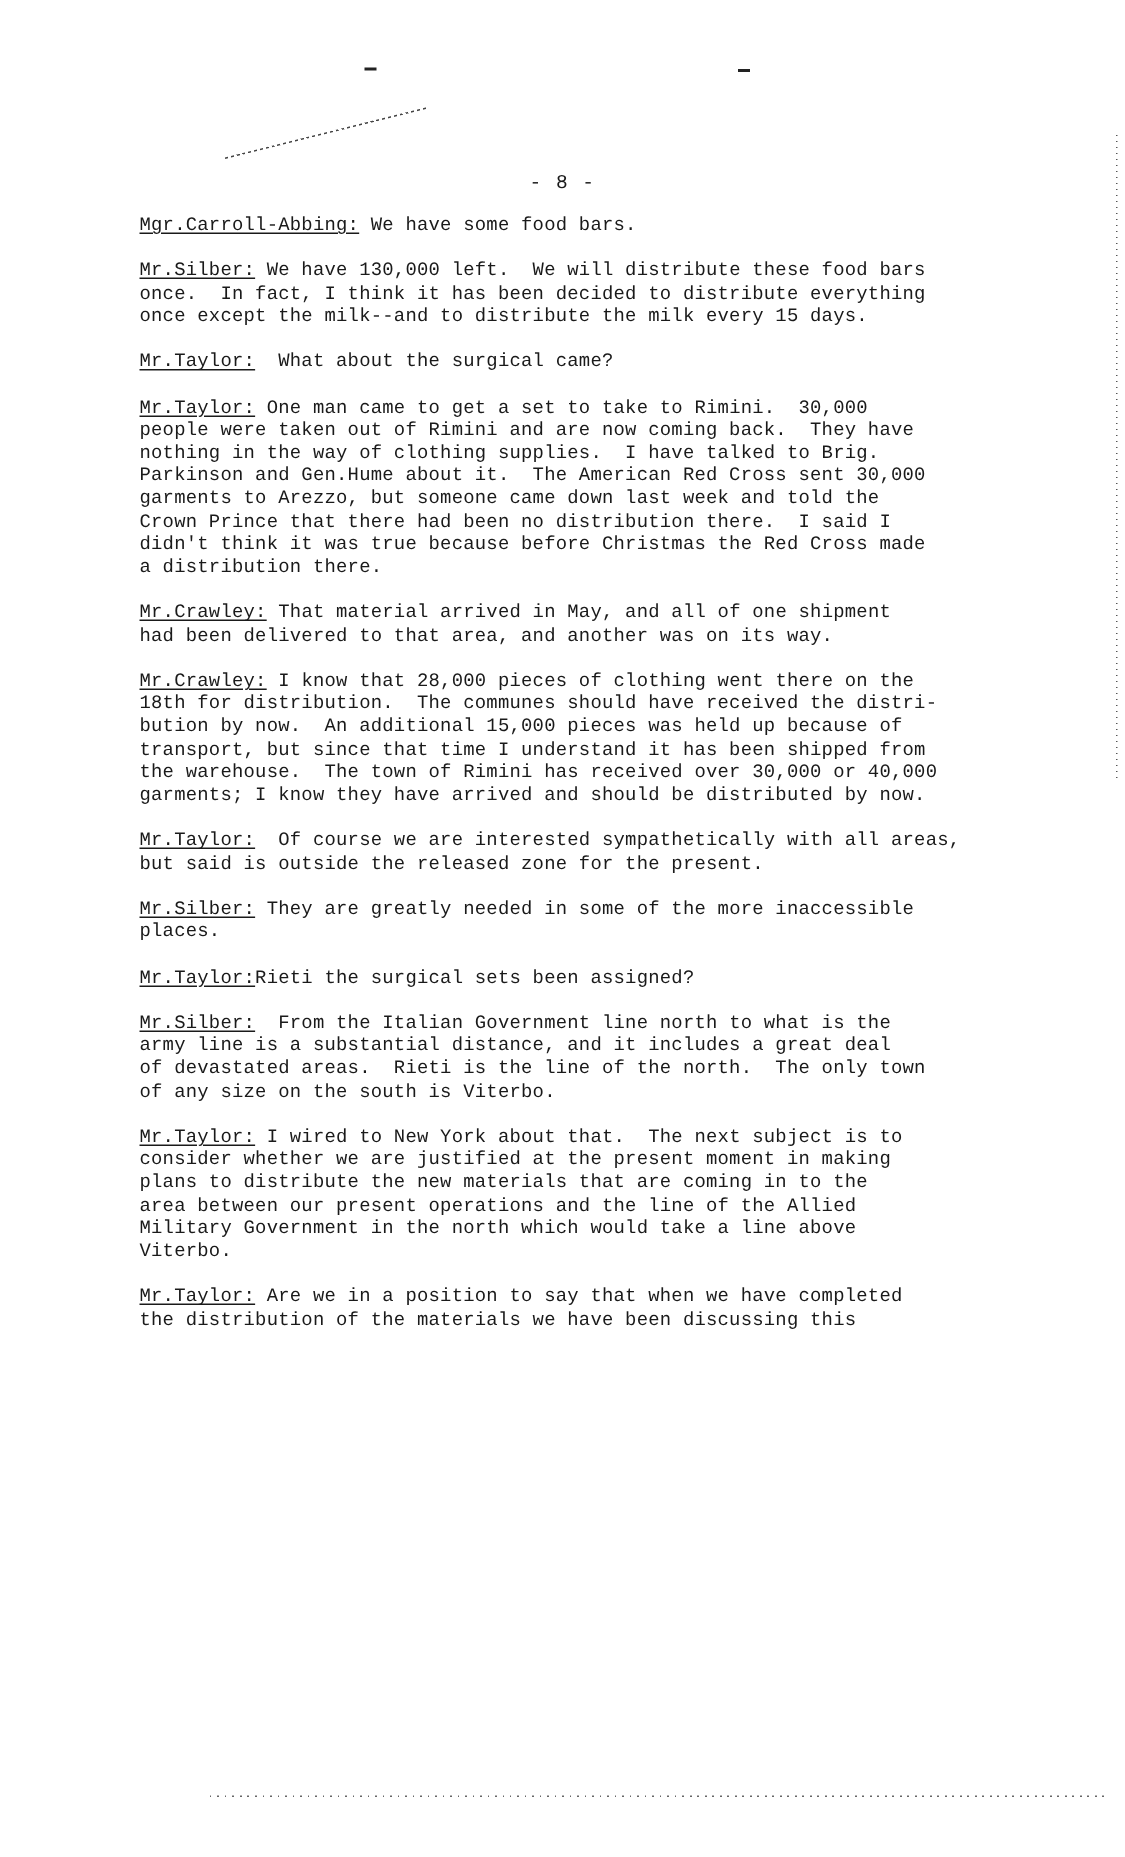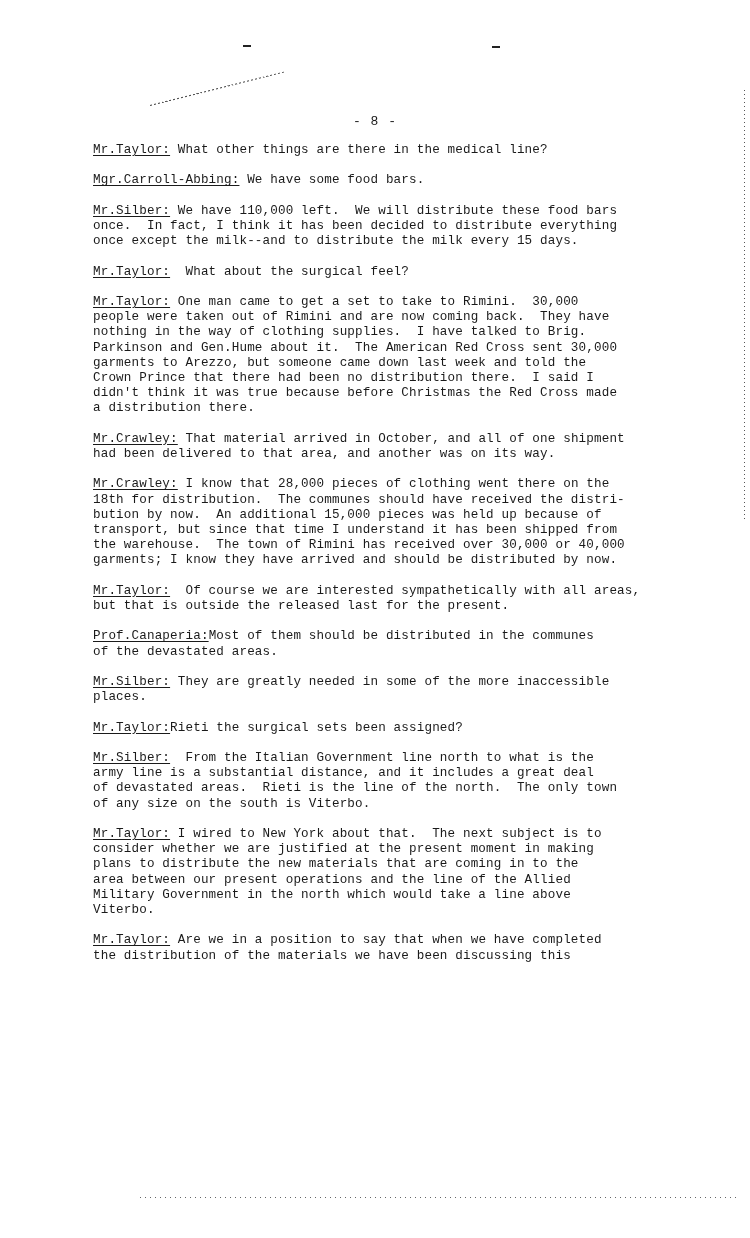--- a/index.html
+++ b/index.html
@@ -40,46 +40,43 @@
 
 <div class="scan-mark" style="left:243px;top:45px;width:8px;height:2px;"></div>
 <div class="scan-mark" style="left:492px;top:46px;width:8px;height:2px;"></div>
 <div class="stray-line"></div>
 <div class="dots-right"></div>
 <div class="dots-bottom"></div>
 
 <div class="page-number">- 8 -</div>
 
 <div class="transcript">
-  <p class="entry"><span class="speaker">Mr.Taylor:</span><span> What other things are there in the medical line?</span></p>
   <p class="entry"><span class="speaker">Mgr.Carroll-Abbing:</span><span> We have some food bars.</span></p>
-  <p class="entry"><span class="speaker">Mr.Silber:</span><span> We have 110,000 left.  We will distribute these food bars
+  <p class="entry"><span class="speaker">Mr.Silber:</span><span> We have 130,000 left.  We will distribute these food bars
 once.  In fact, I think it has been decided to distribute everything
 once except the milk--and to distribute the milk every 15 days.</span></p>
-  <p class="entry"><span class="speaker">Mr.Taylor:</span><span>  What about the surgical feel?</span></p>
+  <p class="entry"><span class="speaker">Mr.Taylor:</span><span>  What about the surgical came?</span></p>
   <p class="entry"><span class="speaker">Mr.Taylor:</span><span> One man came to get a set to take to Rimini.  30,000
 people were taken out of Rimini and are now coming back.  They have
 nothing in the way of clothing supplies.  I have talked to Brig.
 Parkinson and Gen.Hume about it.  The American Red Cross sent 30,000
 garments to Arezzo, but someone came down last week and told the
 Crown Prince that there had been no distribution there.  I said I
 didn't think it was true because before Christmas the Red Cross made
 a distribution there.</span></p>
-  <p class="entry"><span class="speaker">Mr.Crawley:</span><span> That material arrived in October, and all of one shipment
+  <p class="entry"><span class="speaker">Mr.Crawley:</span><span> That material arrived in May, and all of one shipment
 had been delivered to that area, and another was on its way.</span></p>
   <p class="entry"><span class="speaker">Mr.Crawley:</span><span> I know that 28,000 pieces of clothing went there on the
 18th for distribution.  The communes should have received the distri-
 bution by now.  An additional 15,000 pieces was held up because of
 transport, but since that time I understand it has been shipped from
 the warehouse.  The town of Rimini has received over 30,000 or 40,000
 garments; I know they have arrived and should be distributed by now.</span></p>
   <p class="entry"><span class="speaker">Mr.Taylor:</span><span>  Of course we are interested sympathetically with all areas,
-but that is outside the released last for the present.</span></p>
-  <p class="entry"><span class="speaker">Prof.Canaperia:</span><span>Most of them should be distributed in the communes
-of the devastated areas.</span></p>
+but said is outside the released zone for the present.</span></p>
   <p class="entry"><span class="speaker">Mr.Silber:</span><span> They are greatly needed in some of the more inaccessible
 places.</span></p>
   <p class="entry"><span class="speaker">Mr.Taylor:</span><span>Rieti the surgical sets been assigned?</span></p>
   <p class="entry"><span class="speaker">Mr.Silber:</span><span>  From the Italian Government line north to what is the
 army line is a substantial distance, and it includes a great deal
 of devastated areas.  Rieti is the line of the north.  The only town
 of any size on the south is Viterbo.</span></p>
   <p class="entry"><span class="speaker">Mr.Taylor:</span><span> I wired to New York about that.  The next subject is to
 consider whether we are justified at the present moment in making
 plans to distribute the new materials that are coming in to the

